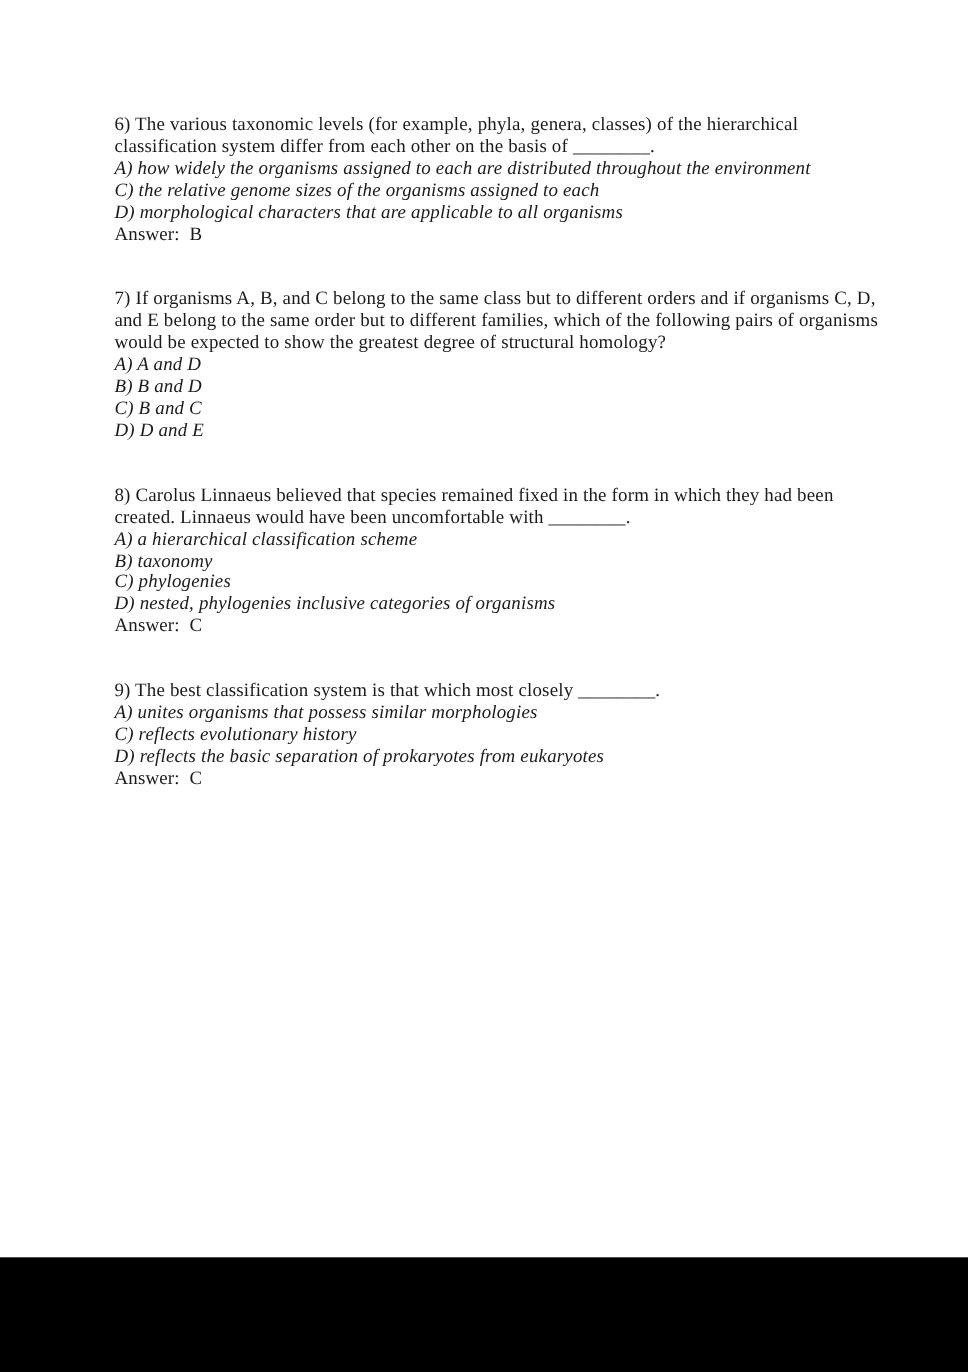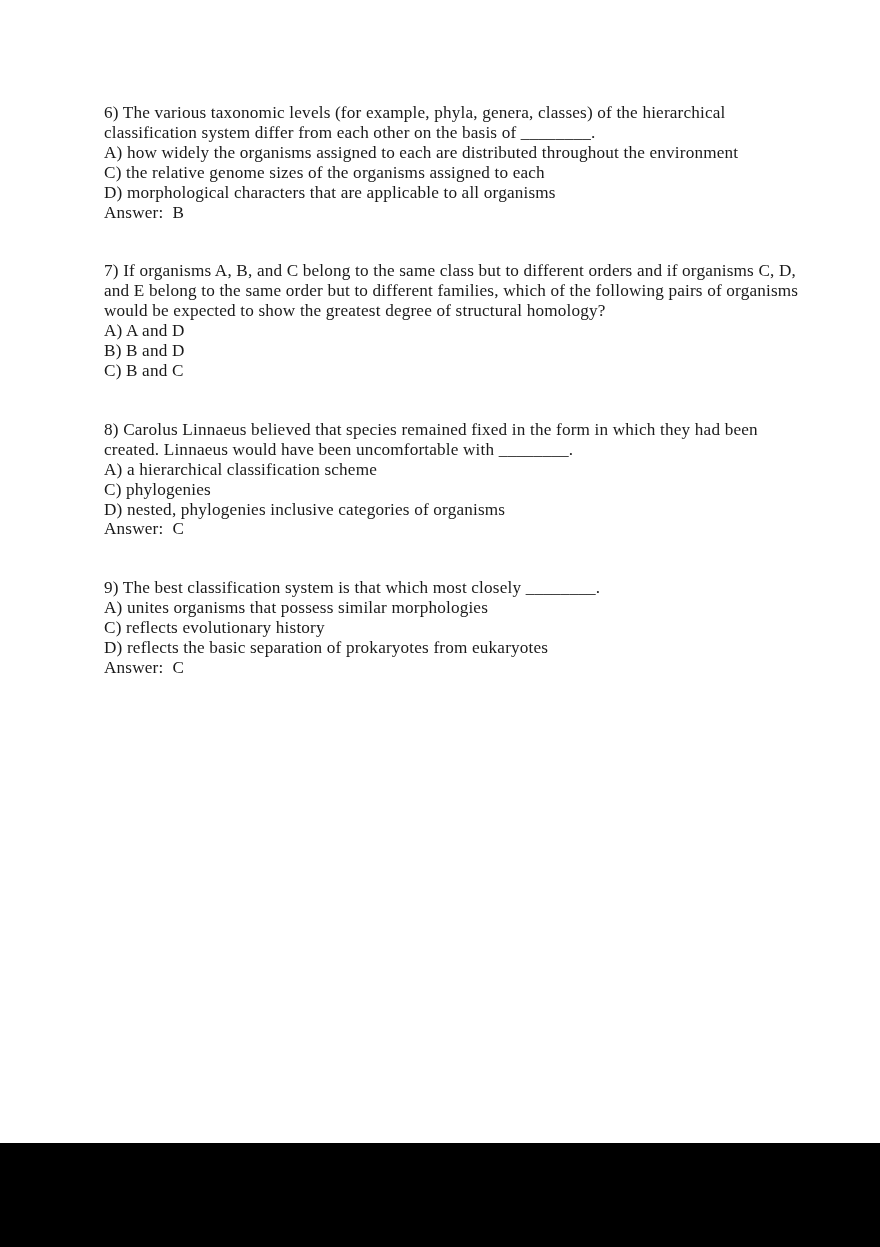--- a/index.html
+++ b/index.html
@@ -47,20 +47,21 @@
     letter-spacing: 0.01em;
     -webkit-font-smoothing: antialiased;
   }
 
   .stem {
     
   }
 
   .option {
     white-space: pre;
+    font-style: italic;
   }
 
   .answer {
     white-space: pre;
   }
 
   #bottom-bar {
     position: absolute;
     left: 0;
     top: 1143px;
@@ -81,25 +82,27 @@
       <div class="line option">C) the relative genome sizes of the organisms assigned to each</div>
       <div class="line option">D) morphological characters that are applicable to all organisms</div>
       <div class="line answer">Answer:  B</div>
     </div>
 
     <div class="question-block">
       <div class="line stem">7) If organisms A, B, and C belong to the same class but to different orders and if organisms C, D, and E belong to the same order but to different families, which of the following pairs of organisms would be expected to show the greatest degree of structural homology?</div>
       <div class="line option">A) A and D</div>
       <div class="line option">B) B and D</div>
       <div class="line option">C) B and C</div>
+      <div class="line option">D) D and E</div>
     </div>
 
     <div class="question-block">
       <div class="line stem">8) Carolus Linnaeus believed that species remained fixed in the form in which they had been created. Linnaeus would have been uncomfortable with ________.</div>
       <div class="line option">A) a hierarchical classification scheme</div>
+      <div class="line option">B) taxonomy</div>
       <div class="line option">C) phylogenies</div>
       <div class="line option">D) nested, phylogenies inclusive categories of organisms</div>
       <div class="line answer">Answer:  C</div>
     </div>
 
     <div class="question-block">
       <div class="line stem">9) The best classification system is that which most closely ________.</div>
       <div class="line option">A) unites organisms that possess similar morphologies</div>
       <div class="line option">C) reflects evolutionary history</div>
       <div class="line option">D) reflects the basic separation of prokaryotes from eukaryotes</div>

